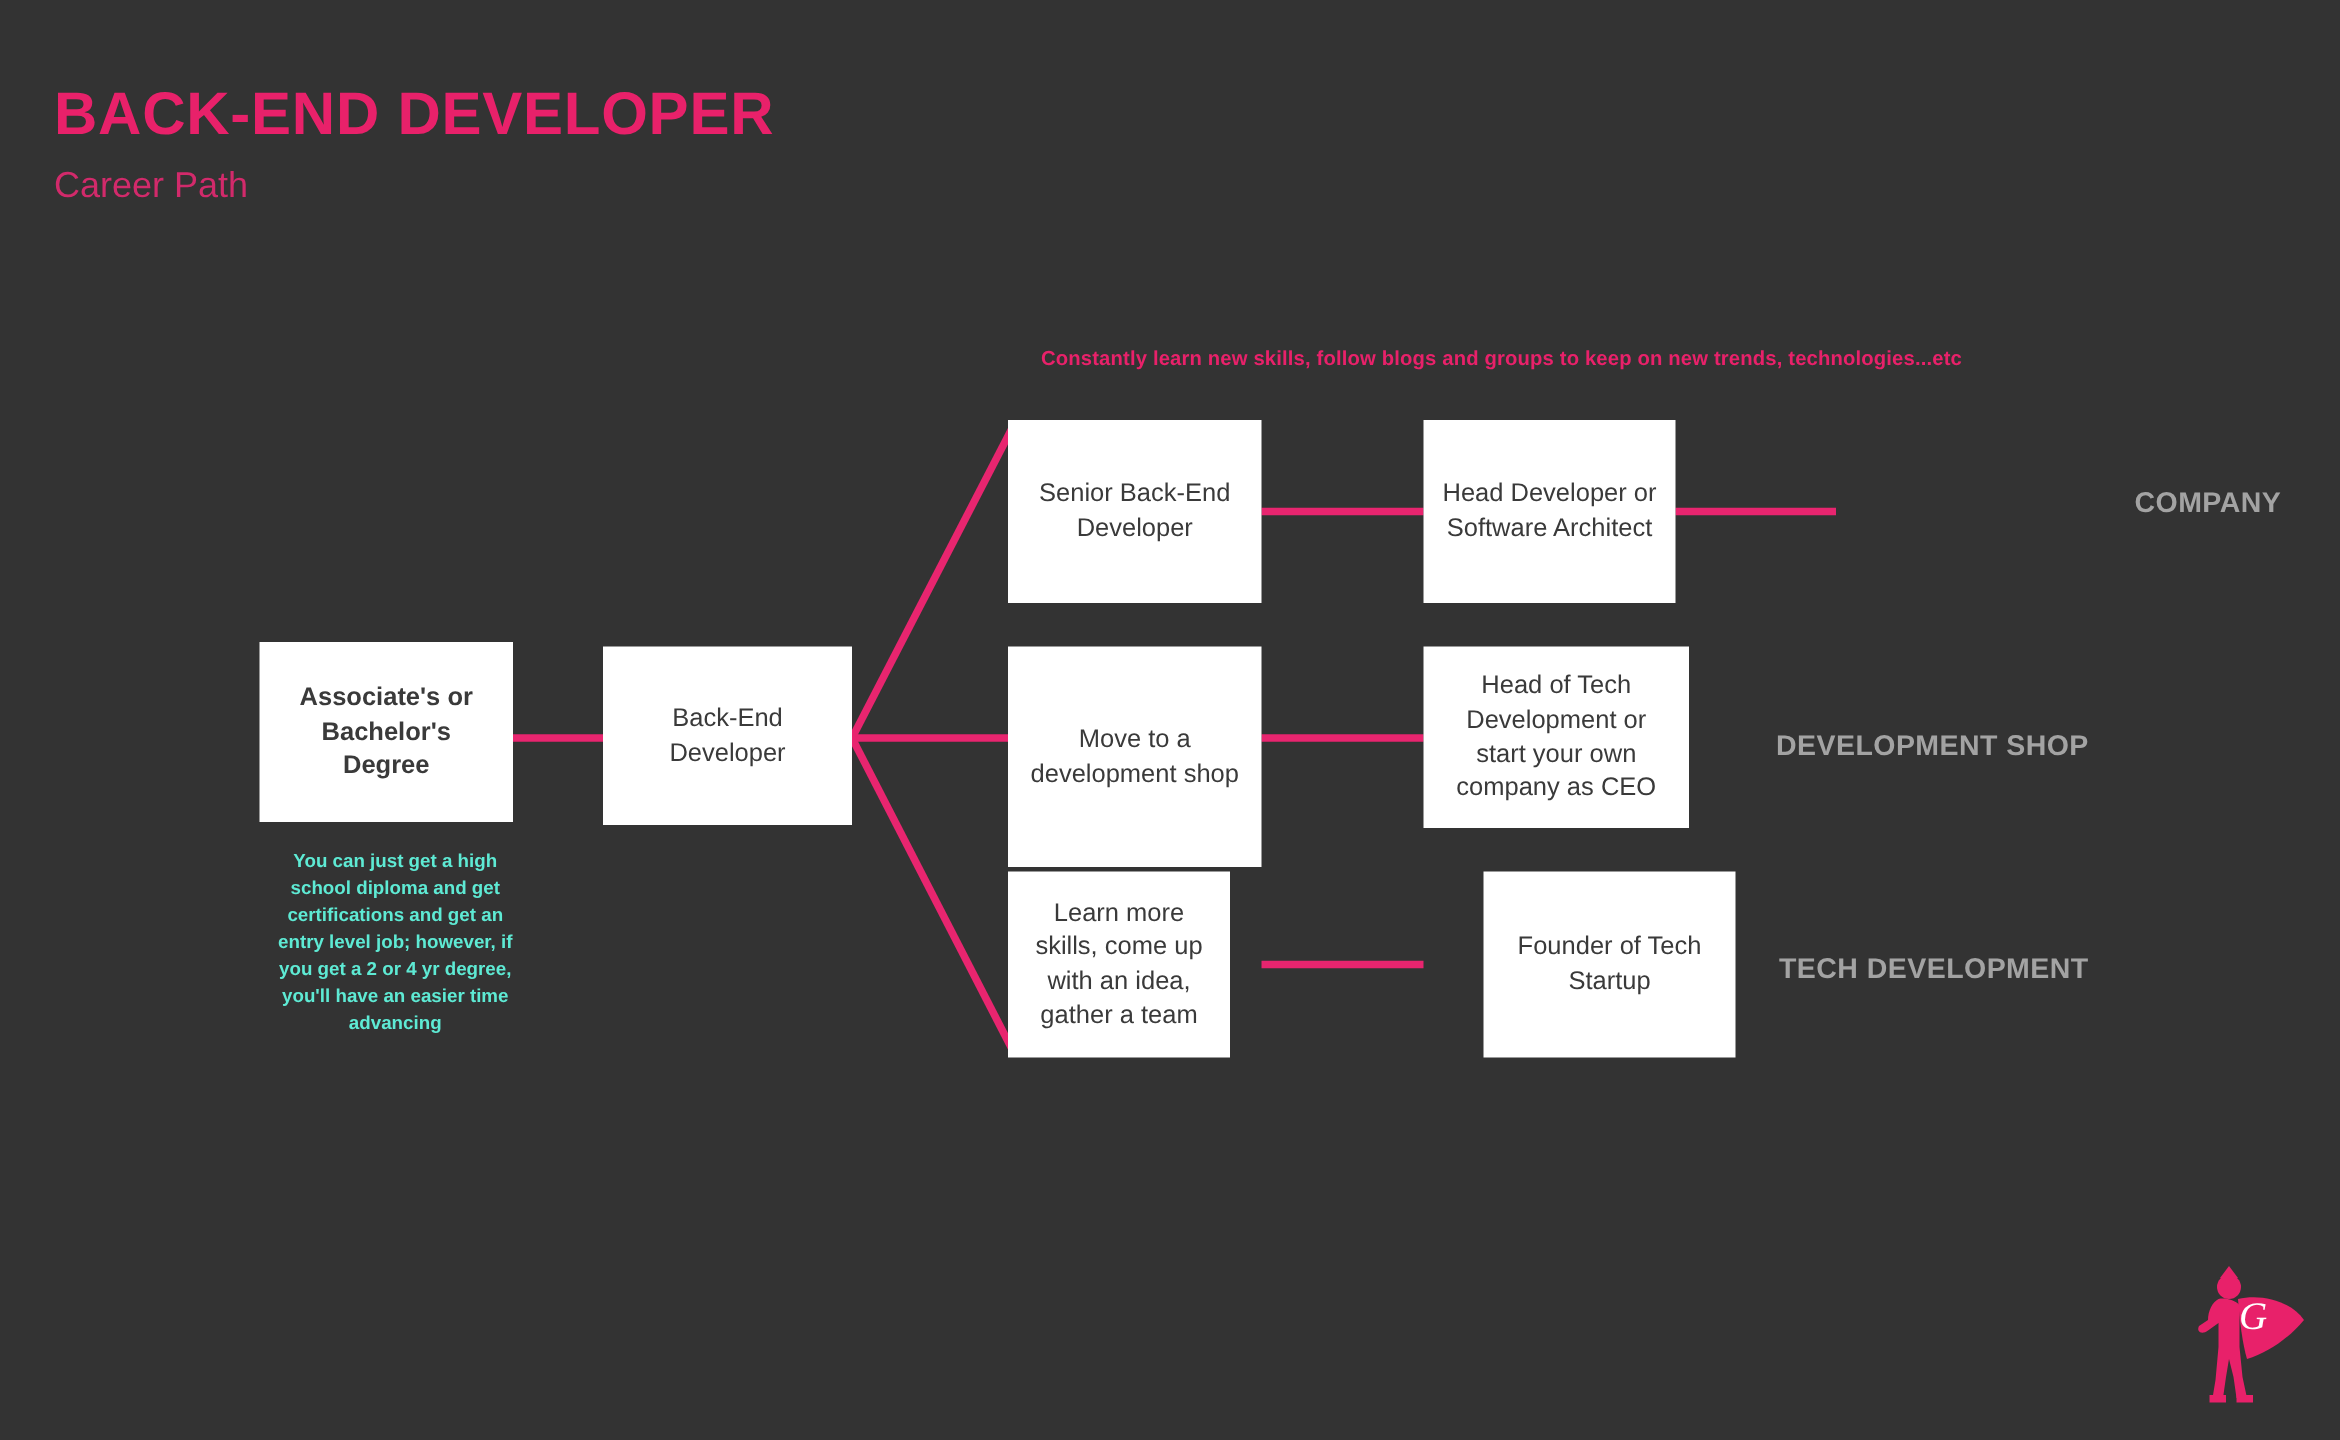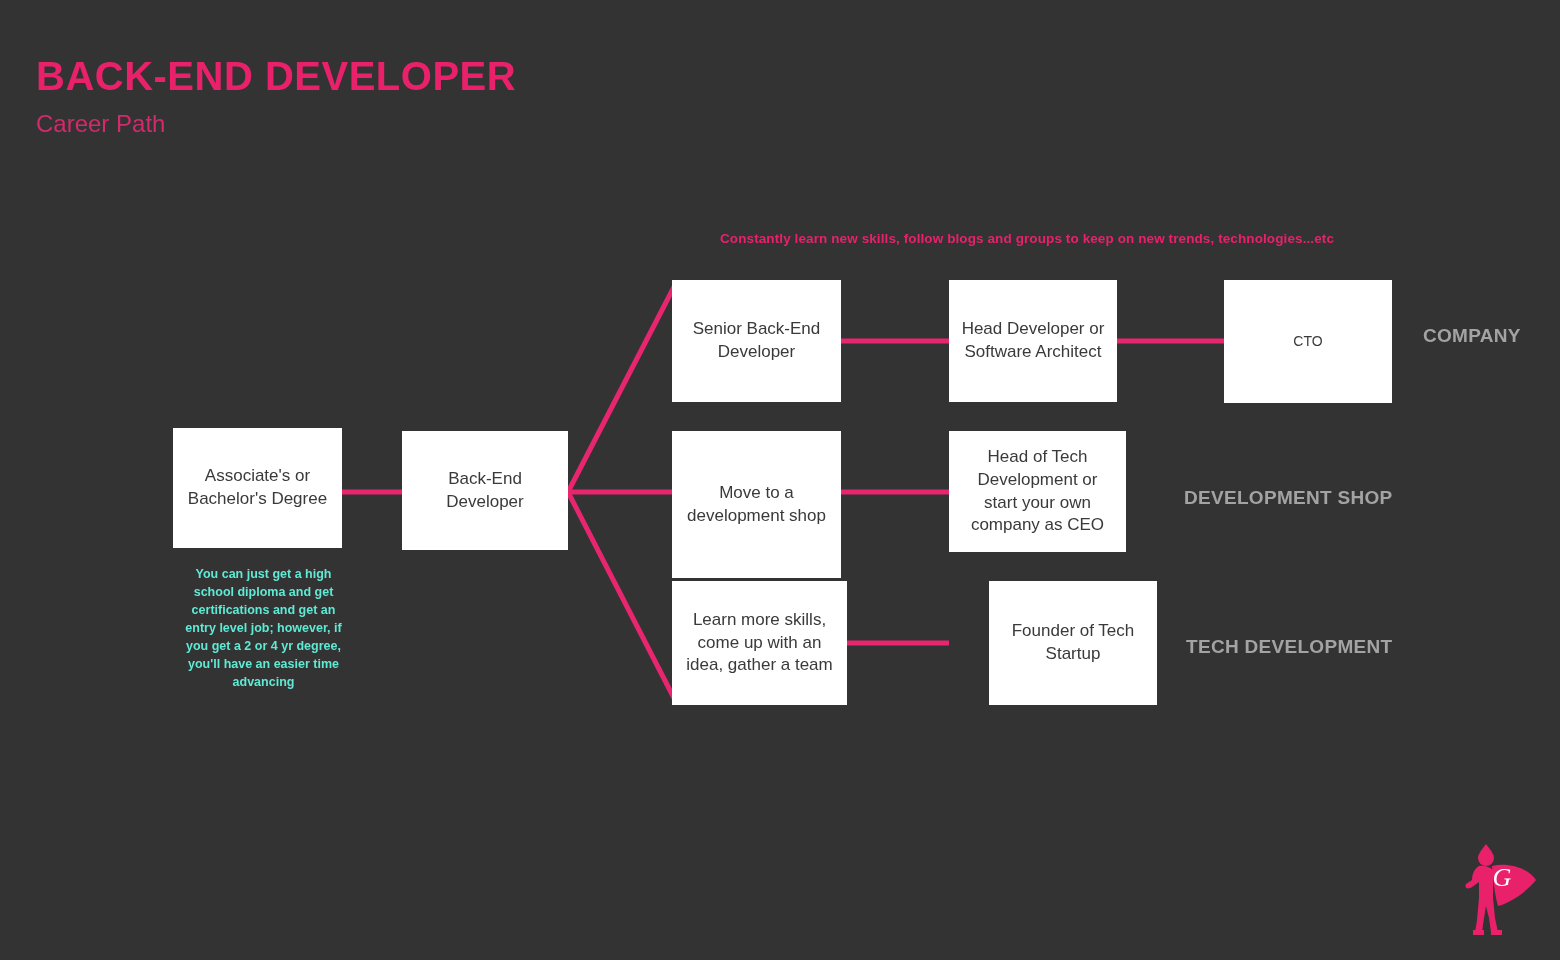--- a/index.html
+++ b/index.html
@@ -35,21 +35,21 @@
     font-size: 24px;
     font-weight: normal;
     color: #D22A6B;
     line-height: 1;
     white-space: nowrap;
   }
 
   
   #top-note {
     position: absolute;
-    left: 720px;
+    left: 694px;
     top: 231px;
     font-size: 13.5px;
     font-weight: bold;
     color: #E8216A;
     white-space: nowrap;
     letter-spacing: 0.1px;
   }
 
   
   #wires {
@@ -129,35 +129,34 @@
 
       <line x1="841" y1="341" x2="949" y2="341"></line>
       <line x1="1117" y1="341" x2="1224" y2="341"></line>
 
       <line x1="841" y1="492" x2="949" y2="492"></line>
 
       <line x1="841" y1="643" x2="949" y2="643"></line>
     </g>
   </svg>
 
-  <div class="node" style="left:173px; top:428px; width:169px; height:120px;">Associate's or Bachelor's Degree</div>
+  <div class="node" style="left:173px; top:428px; width:169px; height:120px;font-weight:bold;">Associate's or Bachelor's Degree</div>
 
   <div id="degree-note">You can just  get a high school diploma and get certifications and get an entry level job; however, if you get a 2 or 4 yr degree, you'll have an easier time advancing</div>
 
   <div class="node" style="left:402px; top:431px; width:166px; height:119px;">Back-End Developer</div>
 
   <div class="node" style="left:672px; top:280px; width:169px; height:122px;">Senior Back-End Developer</div>
   <div class="node" style="left:672px; top:431px; width:169px; height:147px;">Move to a development shop</div>
-  <div class="node" style="left:672px; top:581px; width:175px; height:124px;">Learn more skills, come up with an idea, gather a team</div>
+  <div class="node" style="left:672px; top:581px; width:148px; height:124px;">Learn more skills, come up with an idea, gather a team</div>
 
   <div class="node" style="left:949px; top:280px; width:168px; height:122px;">Head Developer or Software Architect</div>
   <div class="node" style="left:949px; top:431px; width:177px; height:121px;">Head of Tech Development or start your own company as CEO</div>
   <div class="node" style="left:949px; top:581px; width:168px; height:124px;margin-left:40px;">Founder of Tech Startup</div>
 
-  <div class="node small-text" style="left:1224px; top:280px; width:168px; height:123px;">CTO</div>
 
   <div class="track-label" style="left:1423px; top:325px;">COMPANY</div>
   <div class="track-label" style="left:1184px; top:487px;">DEVELOPMENT SHOP</div>
   <div class="track-label" style="left:1186px; top:636px;">TECH DEVELOPMENT</div>
 
   <svg id="logo" viewBox="0 0 96 96">
     <g fill="#E8216A">
 
       <path d="M46 26 C62 22, 82 28, 90 40 C80 52, 66 62, 52 66 C49 56, 47 40, 46 26 Z"></path>
 

